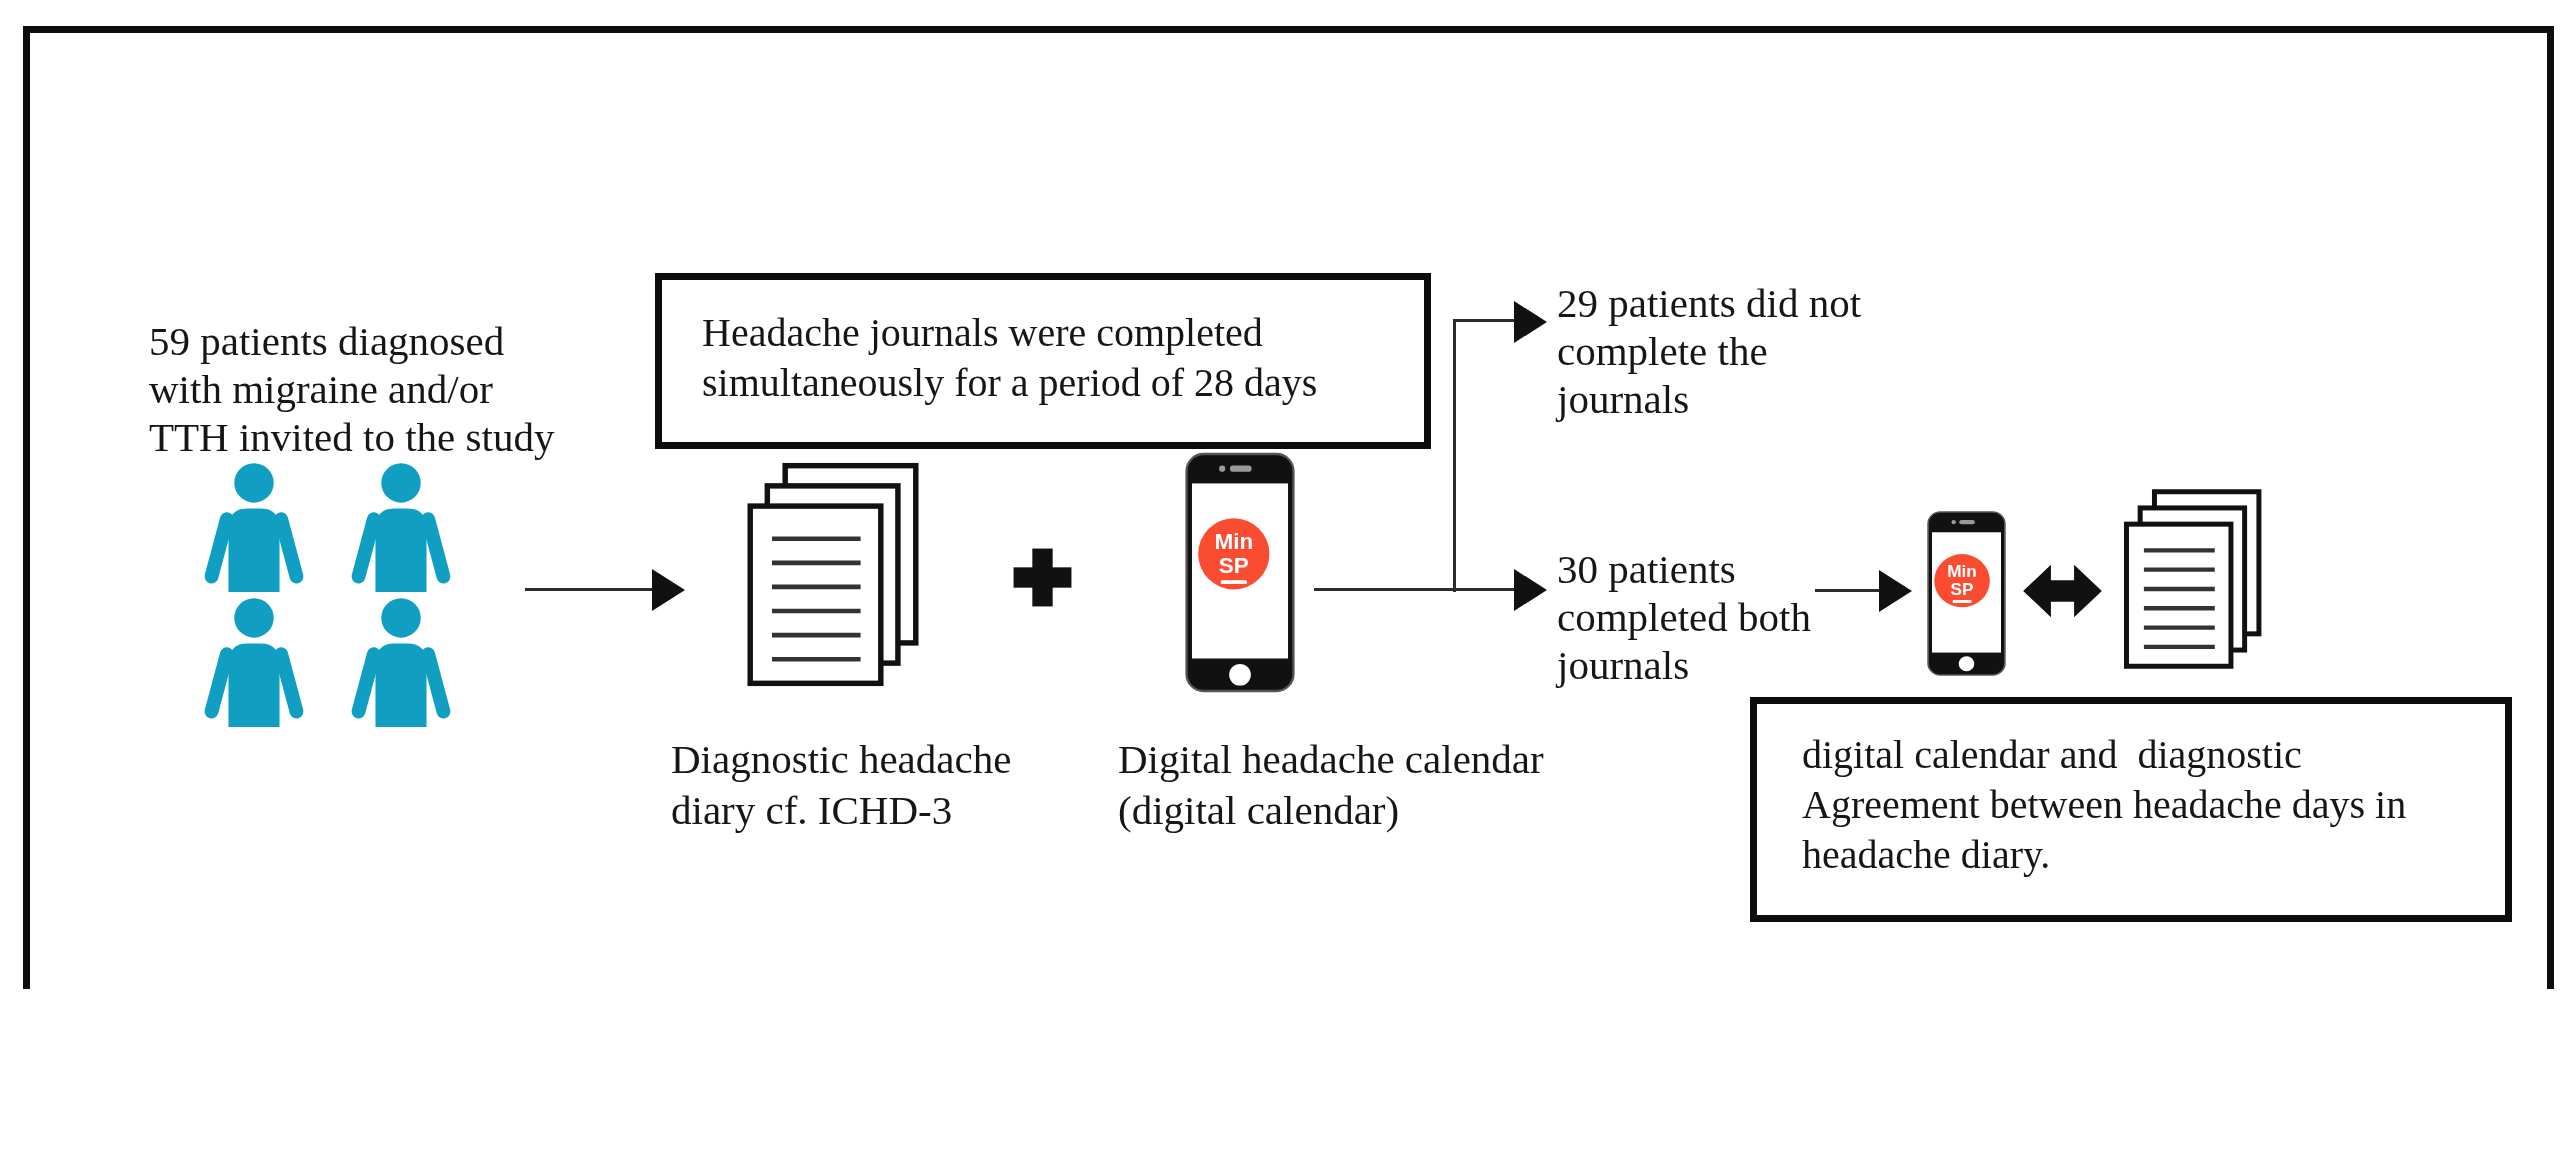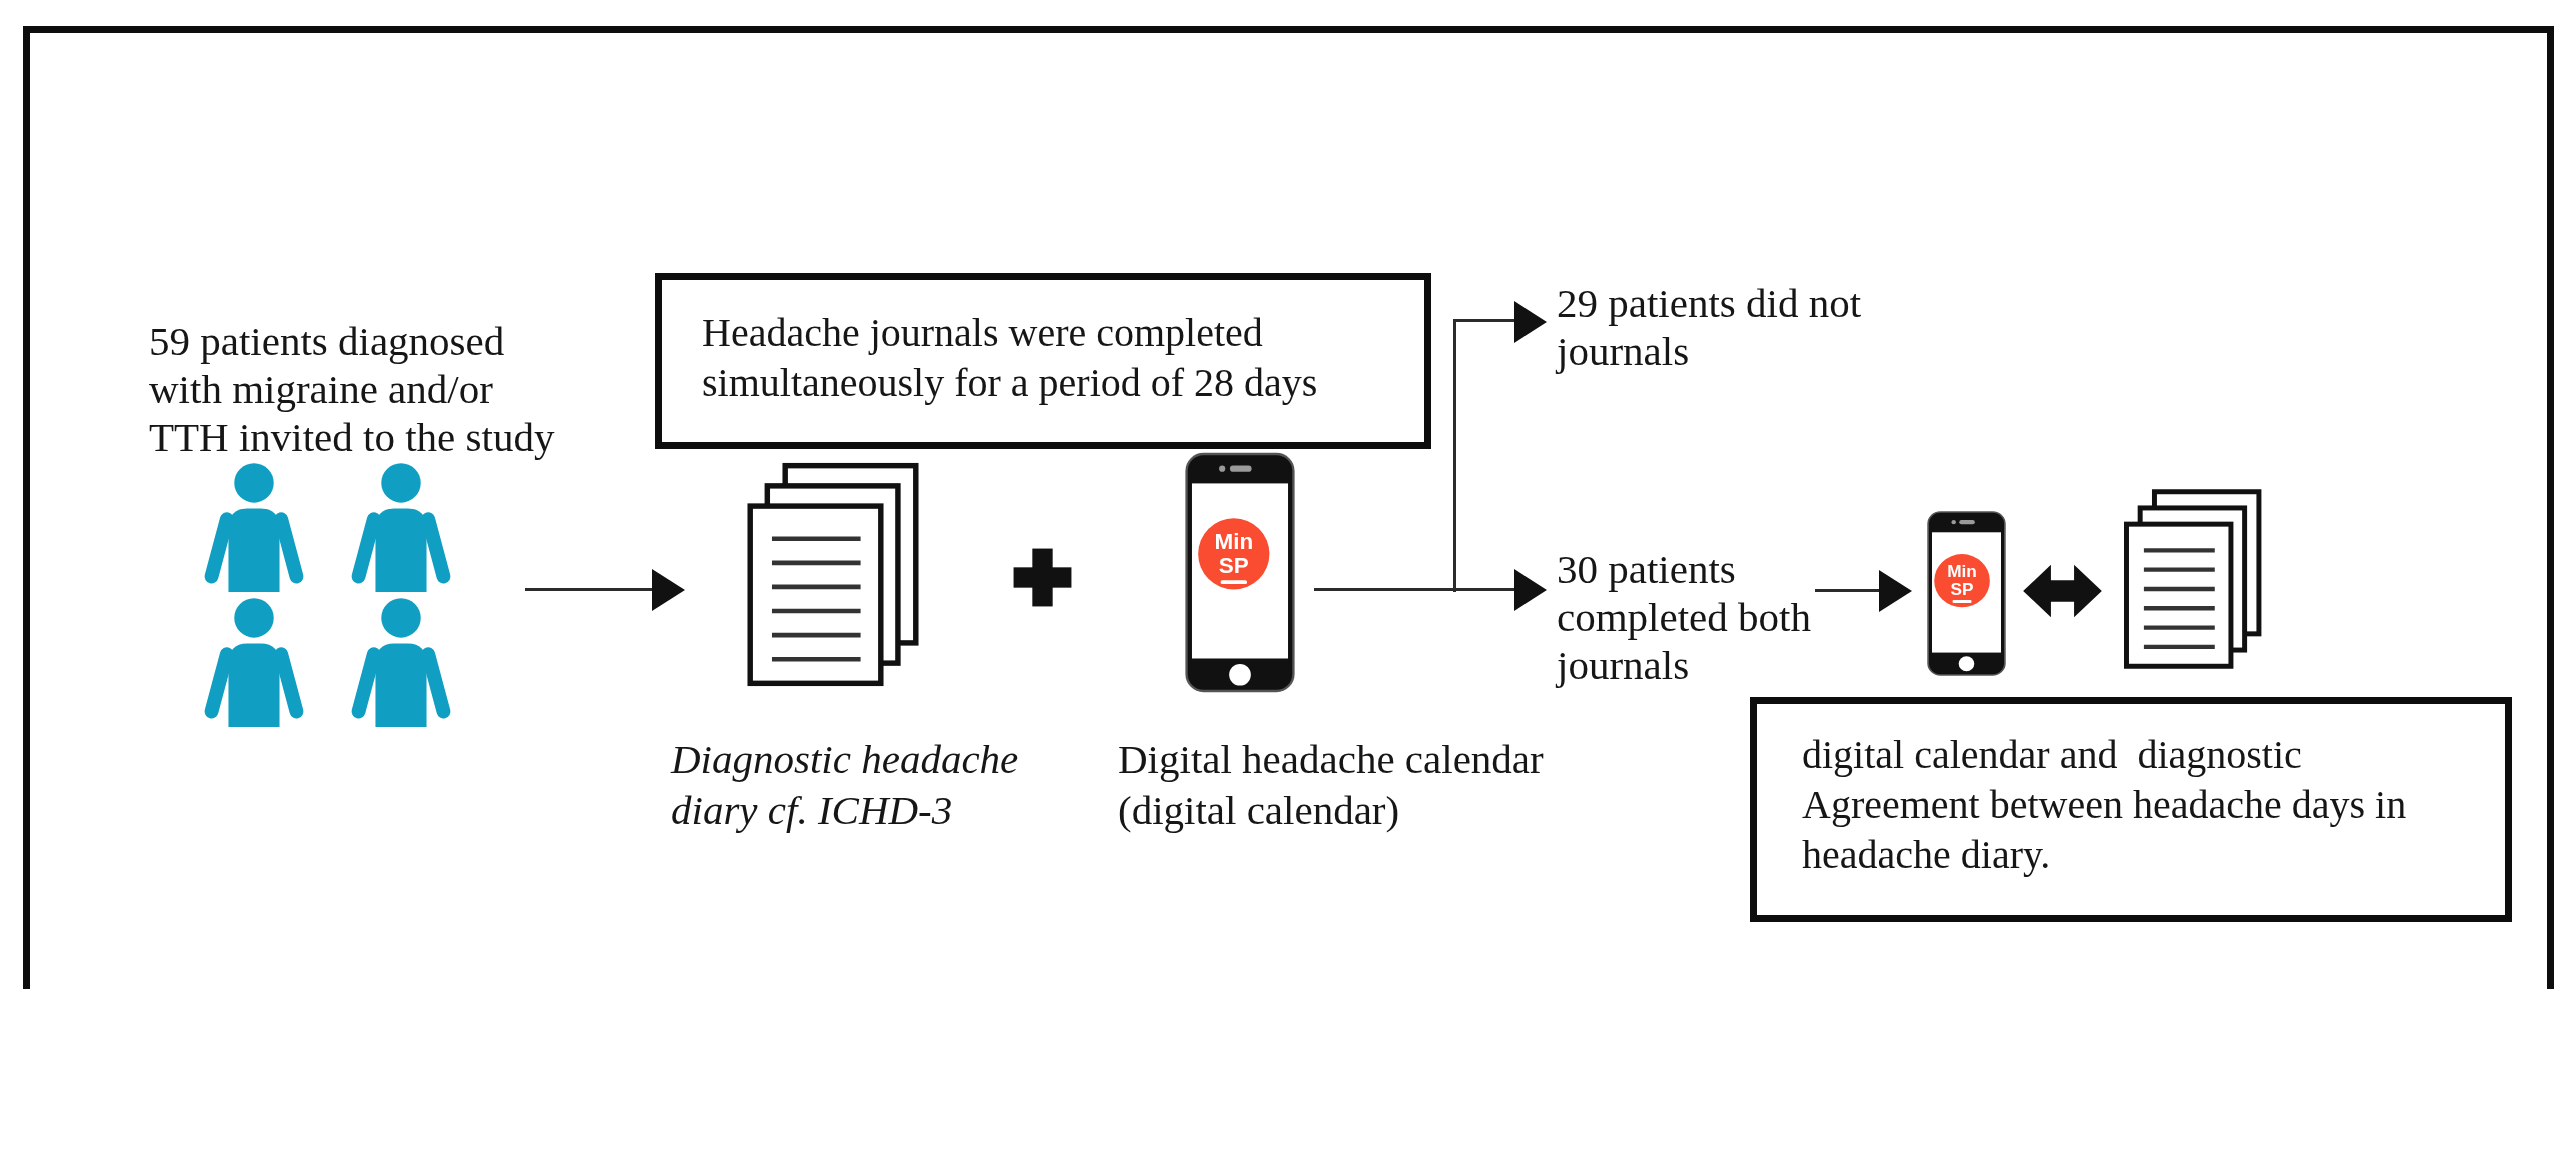--- a/index.html
+++ b/index.html
@@ -95,21 +95,21 @@
     <g stroke="#333333" stroke-width="6">
       <line x1="32" y1="100" x2="146" y2="100"></line>
       <line x1="32" y1="131" x2="146" y2="131"></line>
       <line x1="32" y1="162" x2="146" y2="162"></line>
       <line x1="32" y1="193" x2="146" y2="193"></line>
       <line x1="32" y1="224" x2="146" y2="224"></line>
       <line x1="32" y1="255" x2="146" y2="255"></line>
     </g>
   </svg>
 
-  <div class="txtblock" style="left:671px;top:734px;font-style:italic;">
+  <div class="txtblock" style="left:671px;top:734px;">
     <div class="line" style="line-height:51px;">Diagnostic headache</div>
     <div class="line" style="line-height:51px;">diary cf. ICHD-3</div>
   </div>
 
   <svg style="position:absolute;left:1012px;top:547px;" width="61" height="61" viewBox="0 0 78 78">
     <rect x="26" y="2" width="26" height="74" fill="#111111"></rect>
     <rect x="2" y="26" width="74" height="26" fill="#111111"></rect>
   </svg>
 
   <svg style="position:absolute;left:1185px;top:452px;" width="110" height="241" viewBox="0 0 142 310">
@@ -130,20 +130,21 @@
   </div>
 
   <div class="hline" style="left:1314px;top:588px;width:202px;"></div>
   <div class="ahead" style="left:1514px;top:569px;"></div>
   <div class="vline" style="left:1453px;top:319px;height:273px;"></div>
   <div class="hline" style="left:1455px;top:319px;width:61px;"></div>
   <div class="ahead" style="left:1514px;top:301px;"></div>
 
   <div class="txtblock" style="left:1557px;top:279px;">
     <div class="line">29 patients did not</div>
+    <div class="line">complete the</div>
     <div class="line">journals</div>
   </div>
 
   <div class="txtblock" style="left:1557px;top:525px;margin-top:20px;">
     <div class="line">30 patients</div>
     <div class="line">completed both</div>
     <div class="line">journals</div>
   </div>
 
   <div class="hline" style="left:1815px;top:589px;width:65px;"></div>

